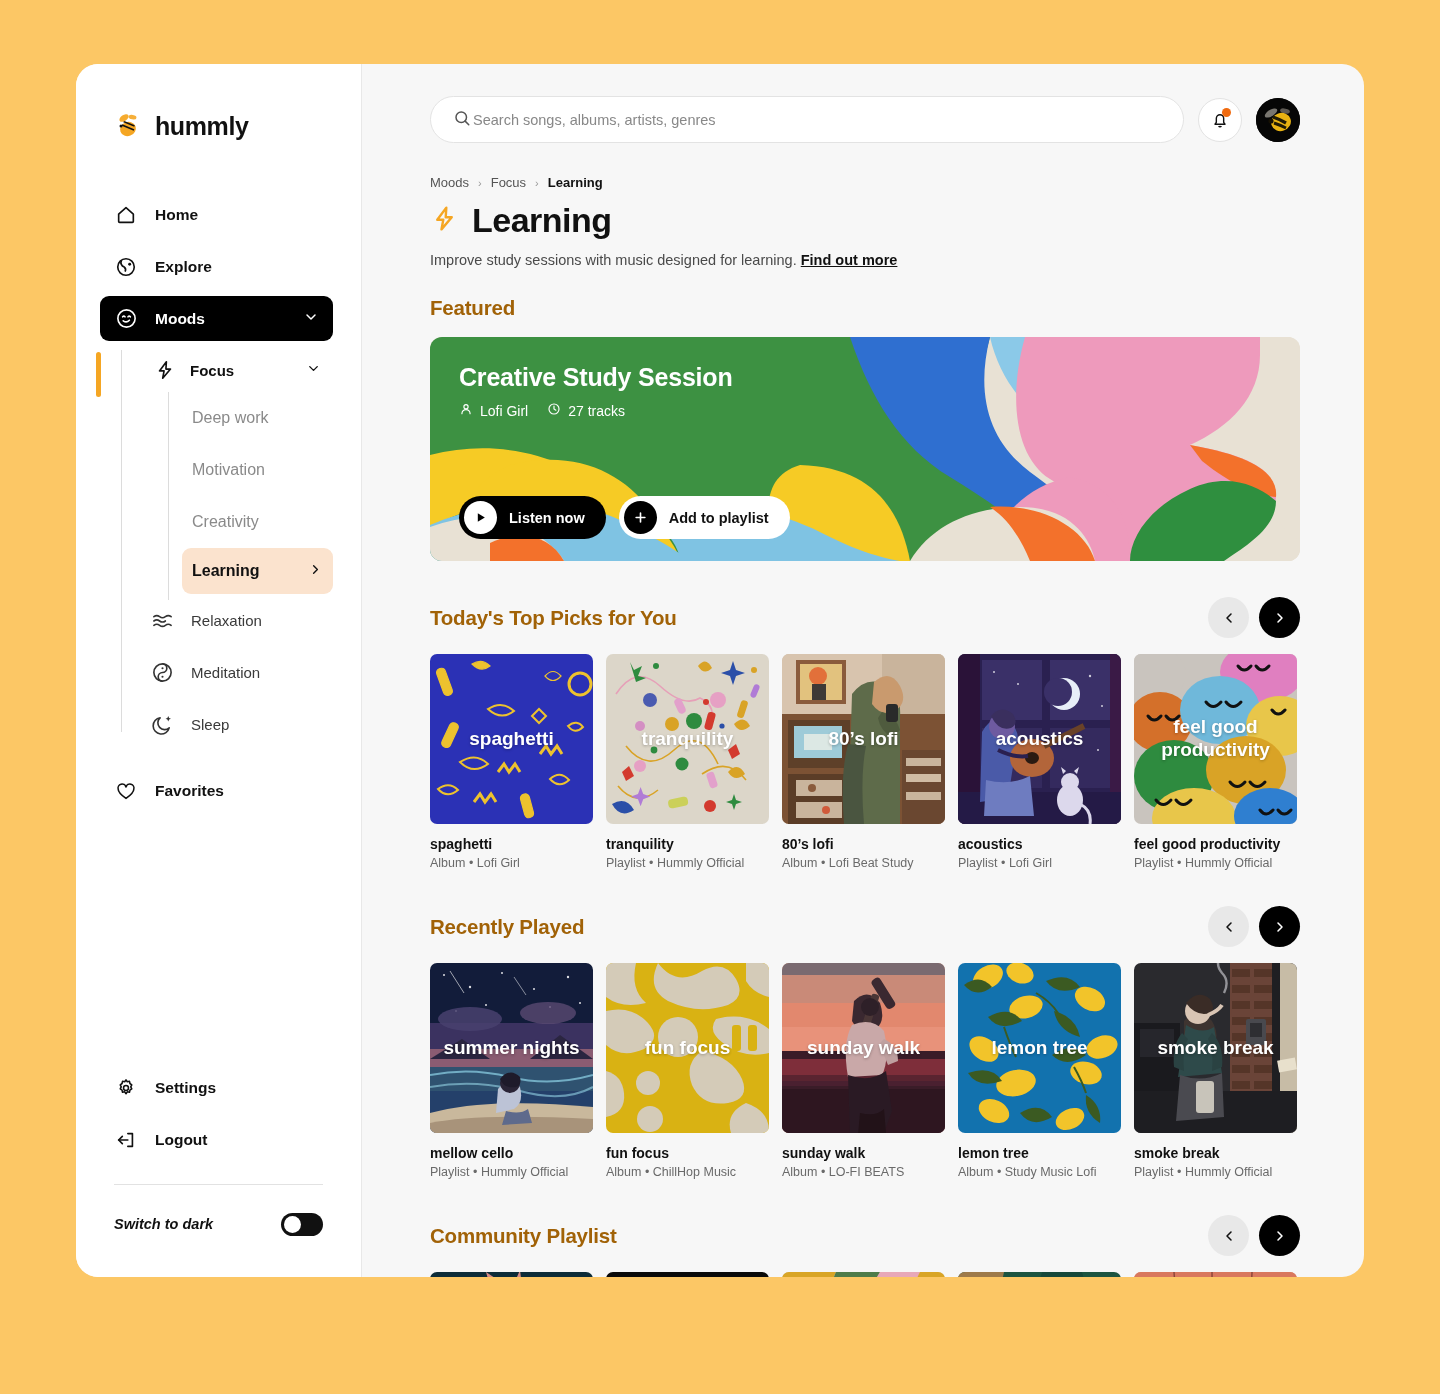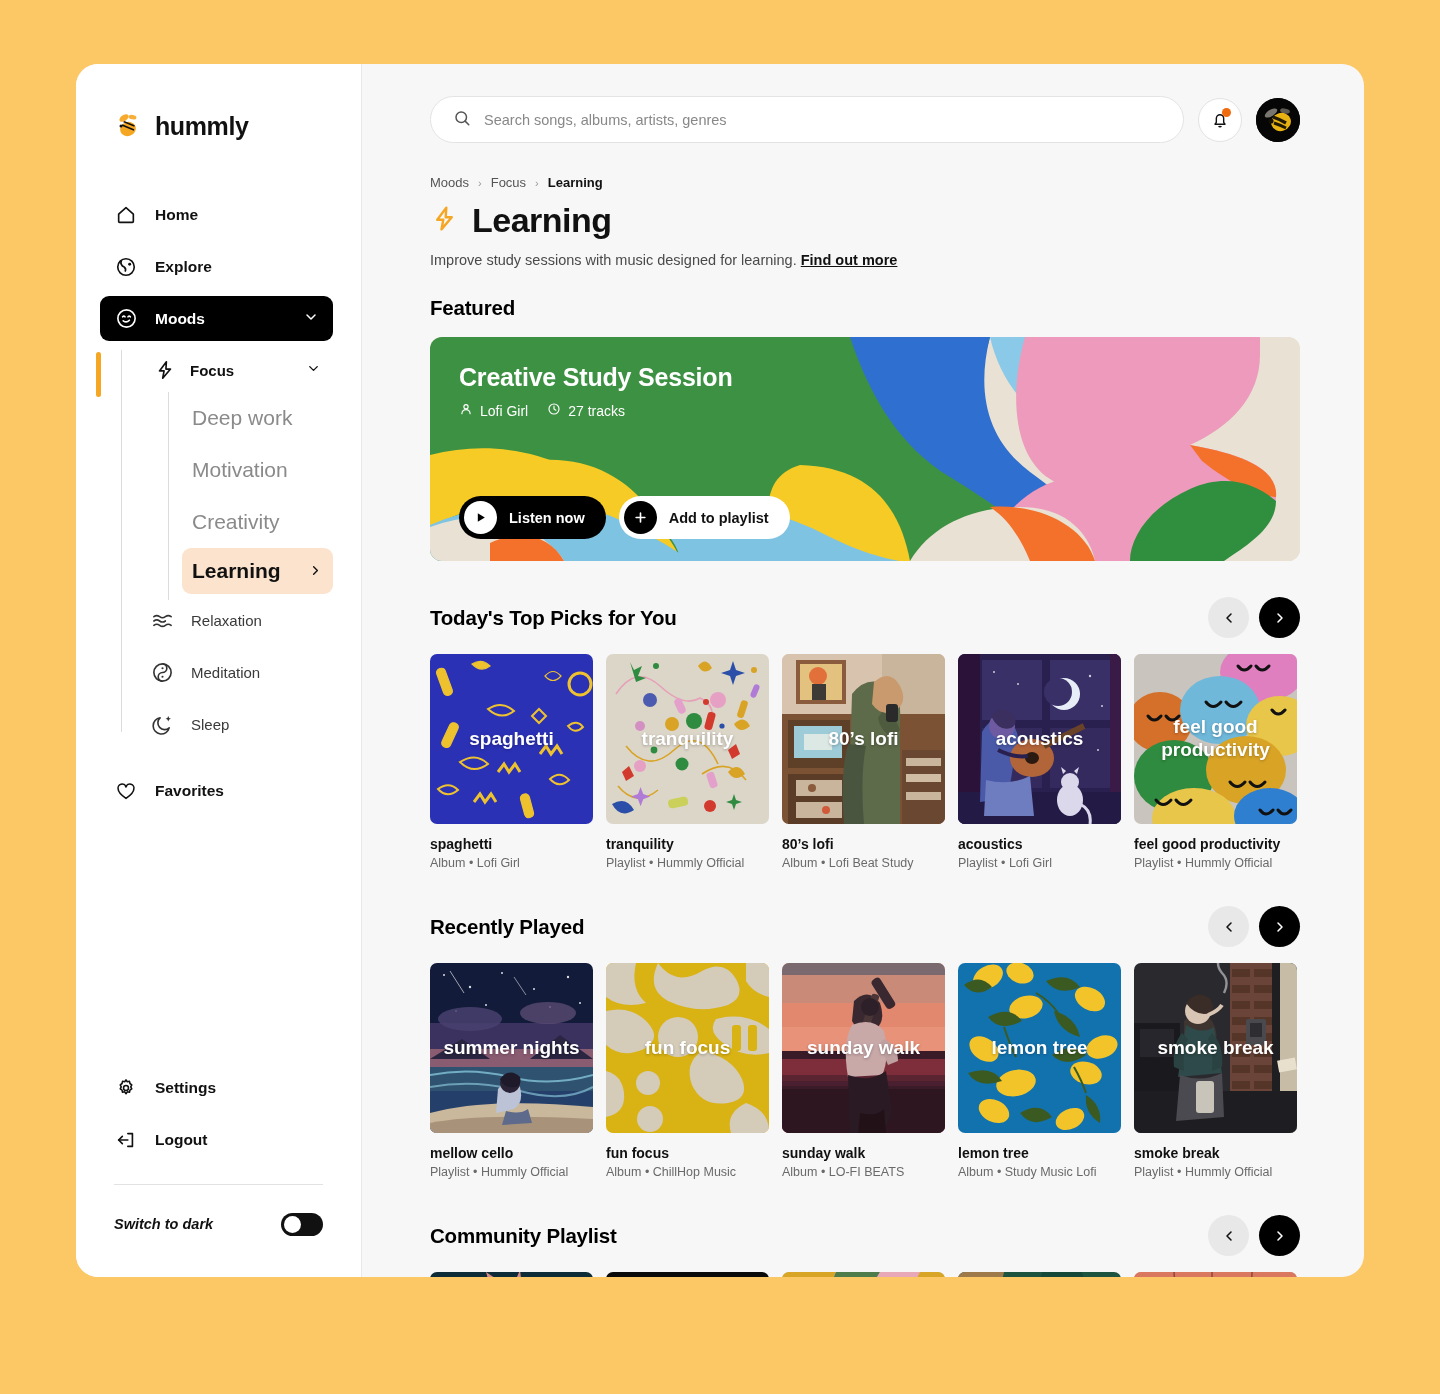--- a/index.html
+++ b/index.html
@@ -76,21 +76,21 @@
   .sub-focus .ico { width: 22px; height: 22px; flex:0 0 22px; display:flex;align-items:center;justify-content:center;}
   .leaf-group { position: relative; }
   .leaf-group::before {
     content: ""; position: absolute;
     left: 92px; top: 0; height: 208px;
     width: 1px; background: #DCDCDC;
   }
   .leaf {
     display: flex; align-items: center;
     height: 52px; padding-left: 116px;
-    font-size: 21px; color: #8A8A8A; cursor: pointer;
+    font-size: 16px; color: #8A8A8A; cursor: pointer;
   }
   .leaf.selected {
     background: #FBE3CE; color: #111; font-weight: bold;
     margin: 0 28px 0 106px; padding-left: 10px;
     border-radius: 9px; height: 46px;
   }
   .leaf.selected .chev { margin-left: auto; margin-right: 10px; }
   .mood-item {
     display: flex; align-items: center; gap: 17px;
     height: 52px; padding-left: 74px;
@@ -120,21 +120,21 @@
   
   .main {
     flex: 1 1 auto; position: relative;
     padding: 32px 64px 0 68px;
     overflow: hidden;
   }
   .topbar { display: flex; align-items: center; gap: 14px; }
   .search {
     flex: 1 1 auto; height: 47px;
     background: #fff; border: 1px solid #E3E3E3; border-radius: 26px;
-    display: flex; align-items: center; gap: 13px; padding: 0 22px;
+    display: flex; align-items: center; gap: 2px; padding: 0 22px;
   }
   .search input {
     border: none; outline: none; background: transparent;
     font-family: "Liberation Sans", sans-serif;
     font-size: 14.5px; color: #222; width: 100%;
   }
   .search input::placeholder { color: #888; }
   .bell {
     width: 44px; height: 44px; border-radius: 50%;
     background: #fff; border: 1px solid #E3E3E3;
@@ -149,21 +149,21 @@
 
   .crumbs { display: flex; align-items: center; gap: 9px; margin-top: 32px; font-size: 13px; color: #555; }
   .crumbs .sep { color: #999; font-size: 11px; }
   .crumbs .cur { color: #111; font-weight: bold; }
 
   .page-title { display: flex; align-items: center; gap: 13px; margin-top: 11px; }
   .page-title h1 { font-size: 34px; letter-spacing: -0.5px; color: #111; font-weight: bold; }
   .subtitle { margin-top: 12px; font-size: 14.5px; color: #4a4a4a; }
   .subtitle a { color: #111; font-weight: bold; text-decoration: underline; }
 
-  h2.section { font-size: 20.5px; color: #000000; font-weight: bold; letter-spacing: -0.2px; }
+  h2.section { font-size: 20.5px; color: #a16207; font-weight: bold; letter-spacing: -0.2px; }
 
   .featured-wrap { margin-top: 28px; }
   .banner {
     margin-top: 17px; height: 224px; border-radius: 12px;
     position: relative; overflow: hidden; background: #E8E1D4;
   }
   .banner-content { position: absolute; left: 29px; top: 26px; z-index: 3; }
   .banner h3 { color: #fff; font-size: 25px; font-weight: bold; letter-spacing: -0.2px; }
   .banner-meta { display: flex; align-items: center; gap: 19px; margin-top: 10px; }
   .meta-chunk { display: flex; align-items: center; gap: 7px; color: #fff; font-size: 14px; }

